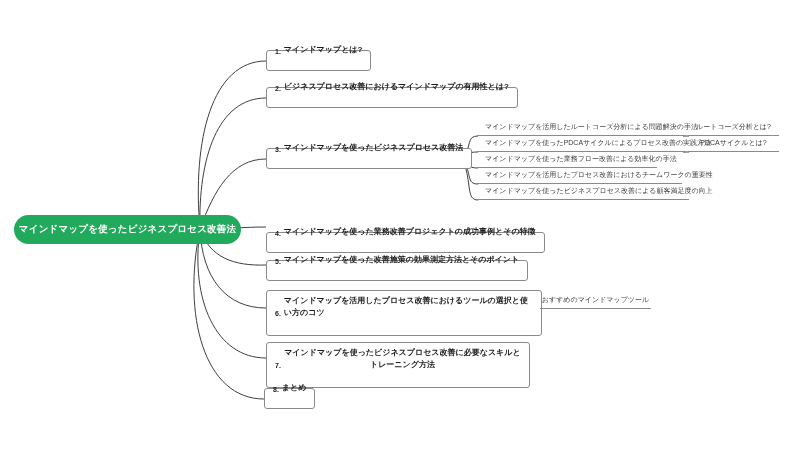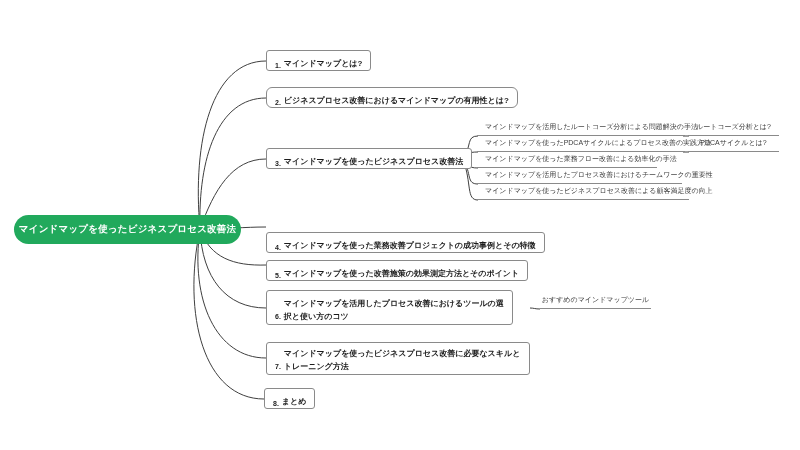--- a/index.html
+++ b/index.html
@@ -12,21 +12,21 @@
   .pill{
     left:14px;top:215px;width:227px;height:29px;
     background:#21a95c;border-radius:15px;
     display:flex;align-items:center;justify-content:center;
     color:#ffffff;font-size:9.5px;font-weight:bold;letter-spacing:0.2px;
     white-space:nowrap;cursor:pointer;
   }
   .box{
     background:#ffffff;border:1px solid #8a8a8a;border-radius:3px;
     display:flex;align-items:flex-end;
-    padding:4px 8px 1px 8px;height:21px;
+    padding:4px 8px 15px 8px;height:21px;
     font-size:8px;font-weight:bold;color:#1b1b1b;
     white-space:nowrap;cursor:pointer;
   }
   .box .num{font-size:7px;margin-right:3px;}
   .box.wrap{white-space:normal;height:auto;line-height:1.55;}
   .leaf{
     border-bottom:1px solid #8a8a8a;
     font-size:7px;color:#3a3a3a;
     padding:0 4px 3px 8px;height:14px;
     display:flex;align-items:flex-end;
@@ -62,46 +62,46 @@
   </g>
 </svg>
 
 <div class="node pill">マインドマップを使ったビジネスプロセス改善法</div>
 
 <div class="node box" style="left:266px;top:50px;">
   <span class="num">1.</span>
   <span class="lbl">マインドマップとは?</span>
 </div>
 
-<div class="node box" style="left:266px;top:87px;border-radius:6px;">
+<div class="node box" style="left:266px;top:87px;">
   <span class="num">2.</span>
   <span class="lbl">ビジネスプロセス改善におけるマインドマップの有用性とは?</span>
 </div>
 
 <div class="node box" style="left:266px;top:148px;">
   <span class="num">3.</span>
   <span class="lbl">マインドマップを使ったビジネスプロセス改善法</span>
 </div>
 
 <div class="node box" style="left:266px;top:216px;margin-top:16px;">
   <span class="num">4.</span>
   <span class="lbl">マインドマップを使った業務改善プロジェクトの成功事例とその特徴</span>
 </div>
 
 <div class="node box" style="left:266px;top:260px;">
   <span class="num">5.</span>
   <span class="lbl">マインドマップを使った改善施策の効果測定方法とそのポイント</span>
 </div>
 
-<div class="node box wrap" style="left:266px;top:290px;width:247px;min-height:35px;">
+<div class="node box wrap" style="left:266px;top:290px;width:276px;min-height:35px;">
   <span class="num">6.</span>
   <span class="lbl">マインドマップを活用したプロセス改善におけるツールの選択と使い方のコツ</span>
 </div>
 
-<div class="node box wrap" style="left:266px;top:342px;width:264px;min-height:33px;">
+<div class="node box wrap" style="left:266px;top:342px;width:264px;min-height:33px;text-align:center;">
   <span class="num">7.</span>
   <span class="lbl">マインドマップを使ったビジネスプロセス改善に必要なスキルとトレーニング方法</span>
 </div>
 
 <div class="node box" style="left:264px;top:388px;">
   <span class="num">8.</span>
   <span class="lbl">まとめ</span>
 </div>
 
 <div class="node leaf" style="left:477px;top:122px;width:208px;">マインドマップを活用したルートコーズ分析による問題解決の手法</div>

